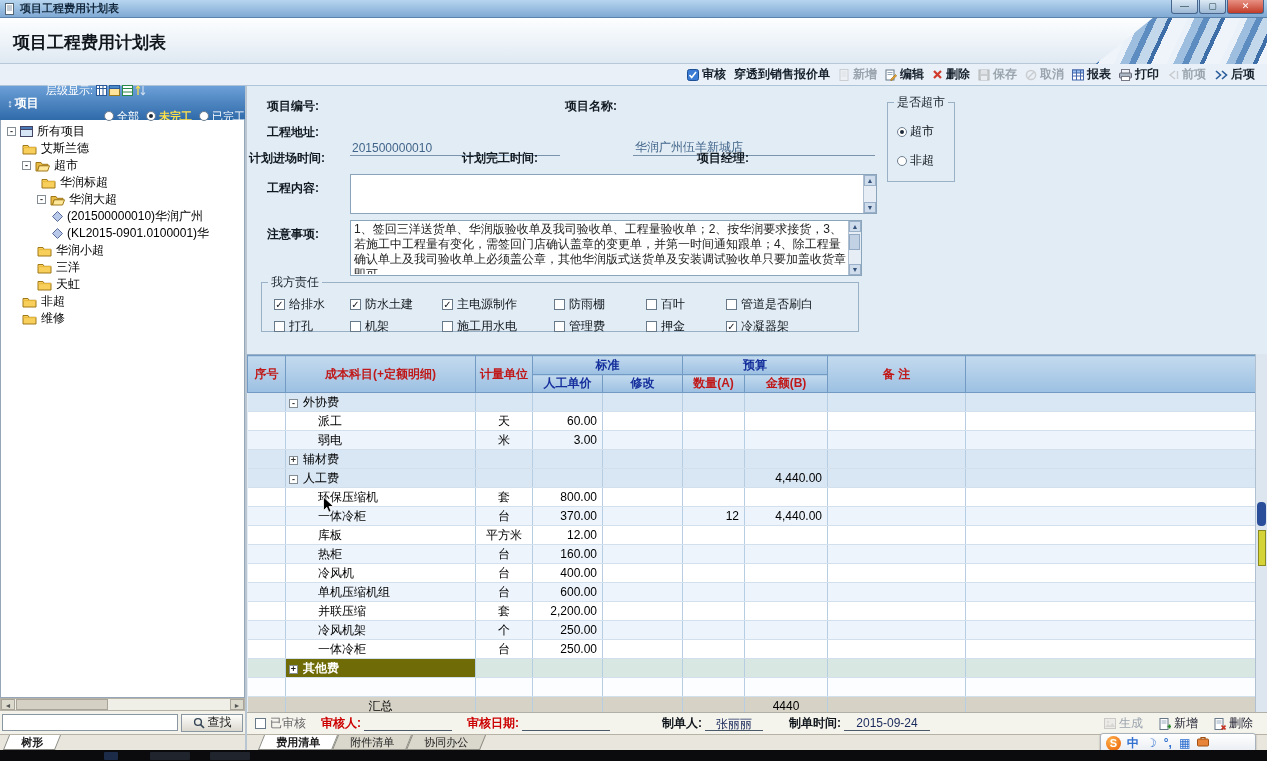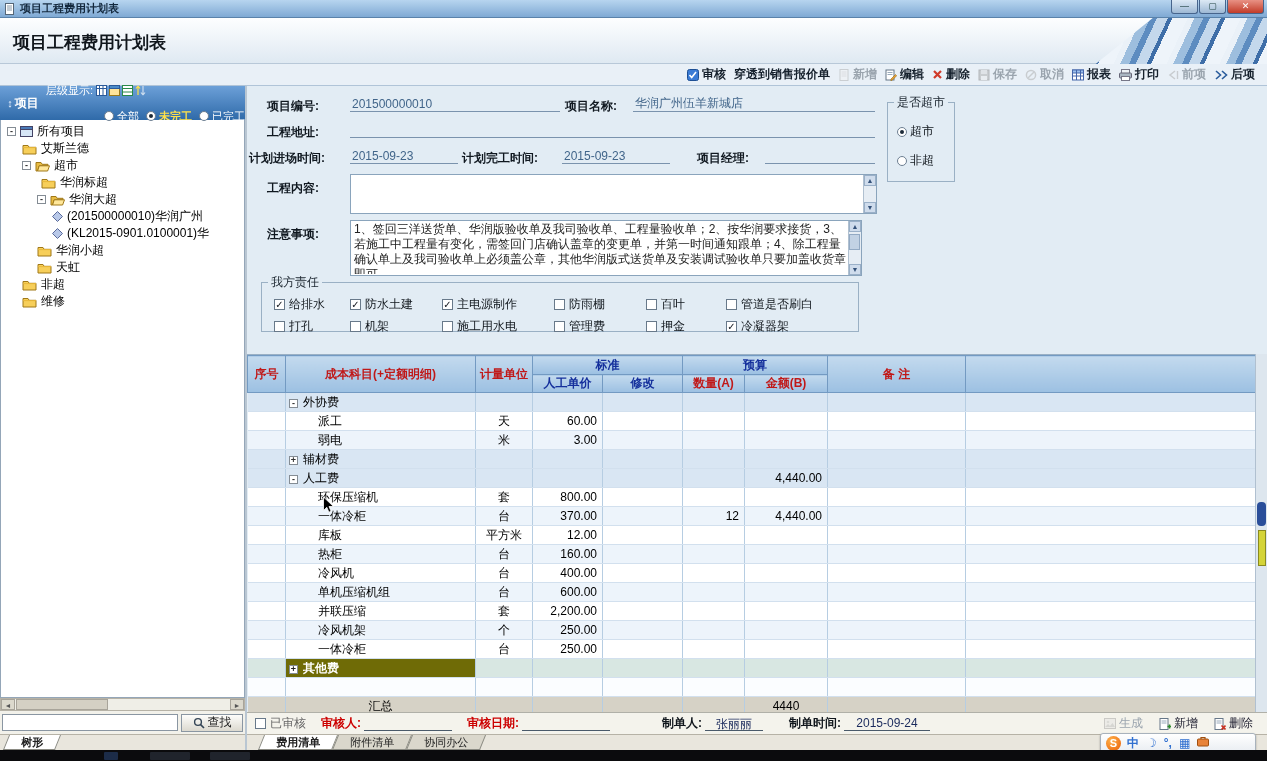--- a/index.html
+++ b/index.html
@@ -67,21 +67,21 @@
   .vtab{display:inline-block;padding:0 14px;border:1px solid #8a8a82;border-top:none;background:#dad7cc;
     transform:skewX(-22deg);height:100%;line-height:14px;}
   .vtab.active{background:#fff;font-weight:bold;}
   .vtab-in{display:inline-block;transform:skewX(22deg);font-size:11px;color:#222;}
 
   
   .main{position:absolute;left:247px;top:86px;width:1020px;height:664px;background:#e2ecf4;}
   .form-area{position:absolute;left:0;top:0;width:1020px;height:268px;}
   .f-lb{position:absolute;font-weight:bold;color:#101820;text-align:left;white-space:nowrap;}
   .ufield{position:absolute;border:none;border-bottom:1px solid #7a93ad;background:transparent;
-    color:#41658a;font-size:12px;padding:0 2px;height:16px;font-family:"Liberation Sans","DejaVu Sans",sans-serif;}
+    color:#41658a;font-size:12px;padding:0 2px;height:16px;font-family:"Liberation Sans","DejaVu Sans",sans-serif;margin-top:44px;}
   .tawrap{position:absolute;background:#fff;border:1px solid #8aa4bc;}
   .tatext{position:absolute;left:3px;top:1px;right:15px;bottom:1px;overflow:hidden;color:#222;line-height:15px;}
   .tascroll{position:absolute;right:0;top:0;bottom:0;width:13px;background:#e6edf4;border-left:1px solid #b0c0d0;
     display:flex;flex-direction:column;justify-content:space-between;}
   .sarr{height:11px;font-size:7px;text-align:center;line-height:10px;color:#35527a;background:#cfdcec;border:1px solid #9ab0c8;}
   .sthumb{position:absolute;right:1px;top:13px;width:11px;height:16px;background:#c2d2e4;border:1px solid #93aac4;}
   fieldset{position:absolute;border:1px solid #9ab0c4;}
   legend{font-size:12px;color:#1a242e;padding:0 3px;margin-left:6px;}
   .chk-row{display:flex;padding-left:12px;margin-top:5px;align-items:center;}
   .chk{display:inline-flex;align-items:center;gap:4px;}
@@ -387,20 +387,29 @@
           <span class="tname">(KL2015-0901.0100001)华</span>
         </div>
         <div class="trow" style="padding-left: 36px;">
           <span class="tic">
             <svg width="15" height="12">
               <path d="M1 2.5h5l1.2 1.8H14V11H1z" fill="#f7cf5a" stroke="#a07818"></path>
               <path d="M1 4.6h13" stroke="#e8b83a"></path>
             </svg>
           </span>
           <span class="tname">华润小超</span>
+        </div>
+        <div class="trow" style="padding-left: 36px;">
+          <span class="tic">
+            <svg width="15" height="12">
+              <path d="M1 2.5h5l1.2 1.8H14V11H1z" fill="#f7cf5a" stroke="#a07818"></path>
+              <path d="M1 4.6h13" stroke="#e8b83a"></path>
+            </svg>
+          </span>
+          <span class="tname">三洋</span>
         </div>
         <div class="trow" style="padding-left: 36px;">
           <span class="tic">
             <svg width="15" height="12">
               <path d="M1 2.5h5l1.2 1.8H14V11H1z" fill="#f7cf5a" stroke="#a07818"></path>
               <path d="M1 4.6h13" stroke="#e8b83a"></path>
             </svg>
           </span>
           <span class="tname">天虹</span>
         </div>

